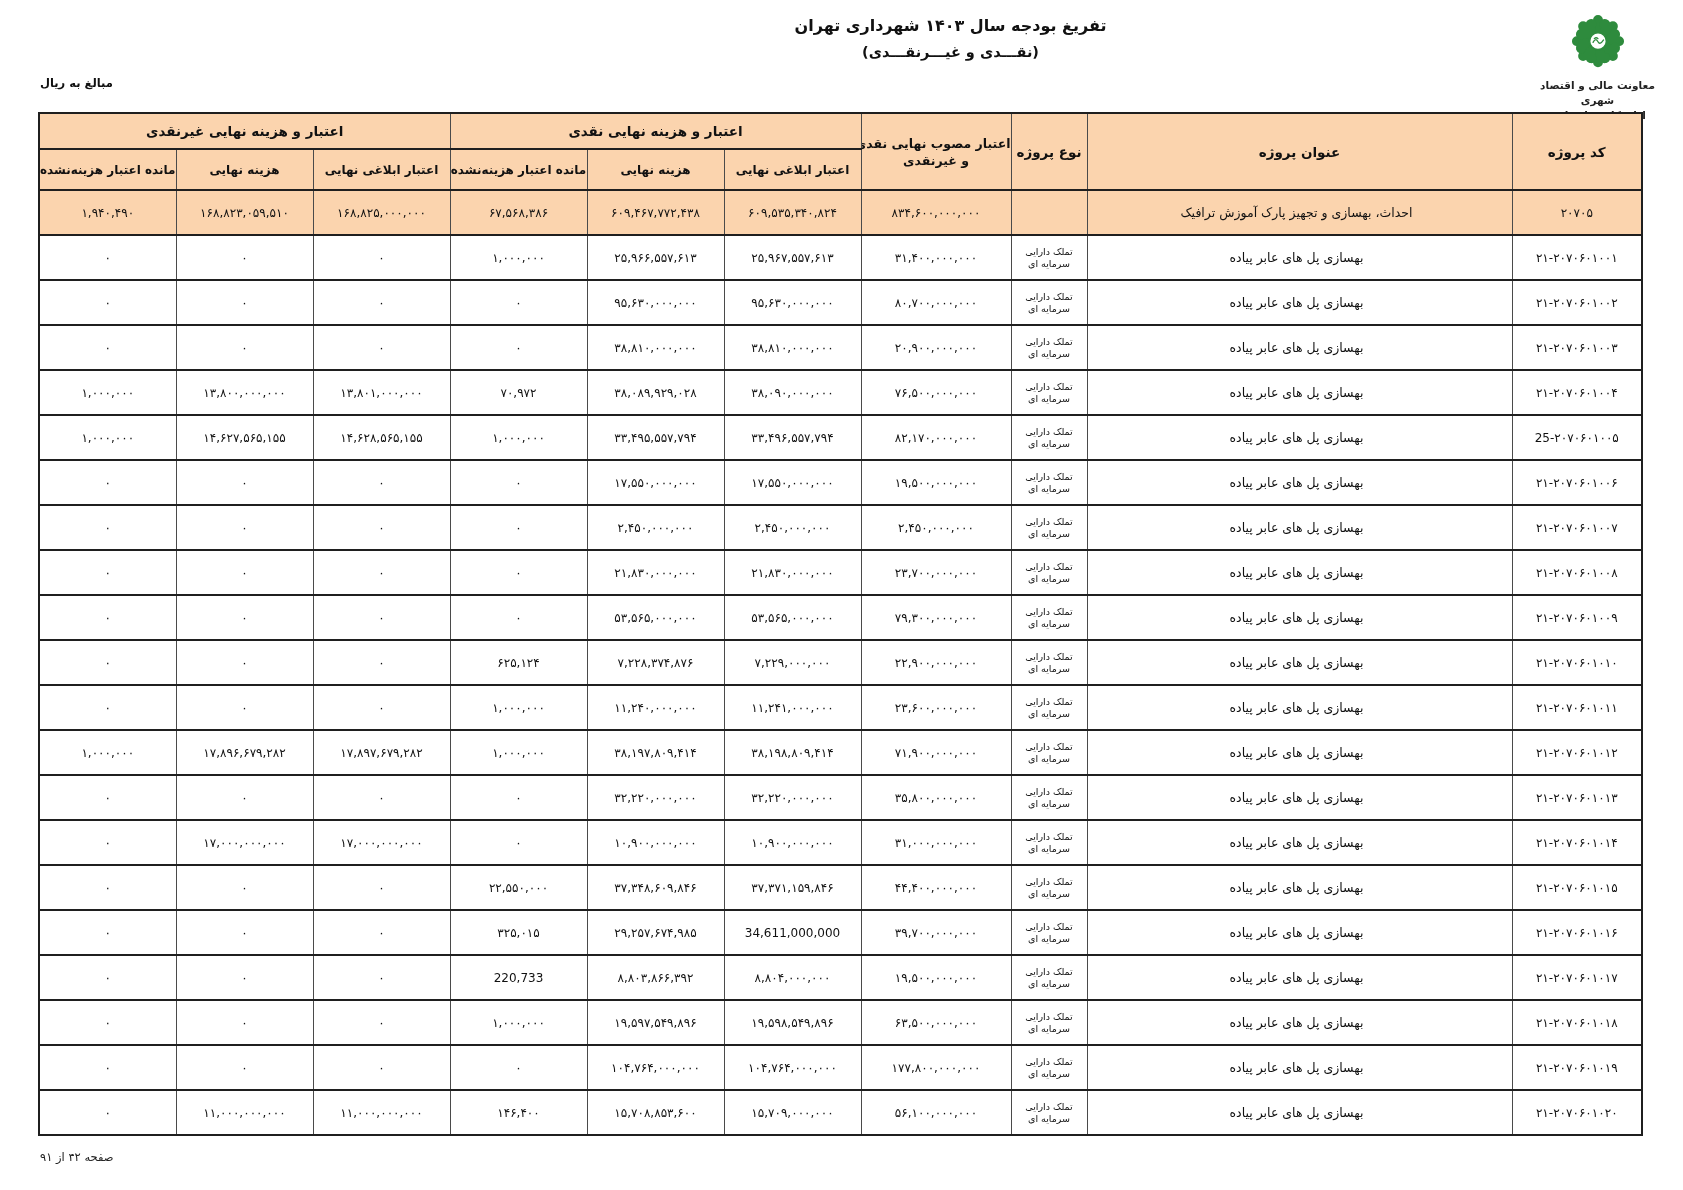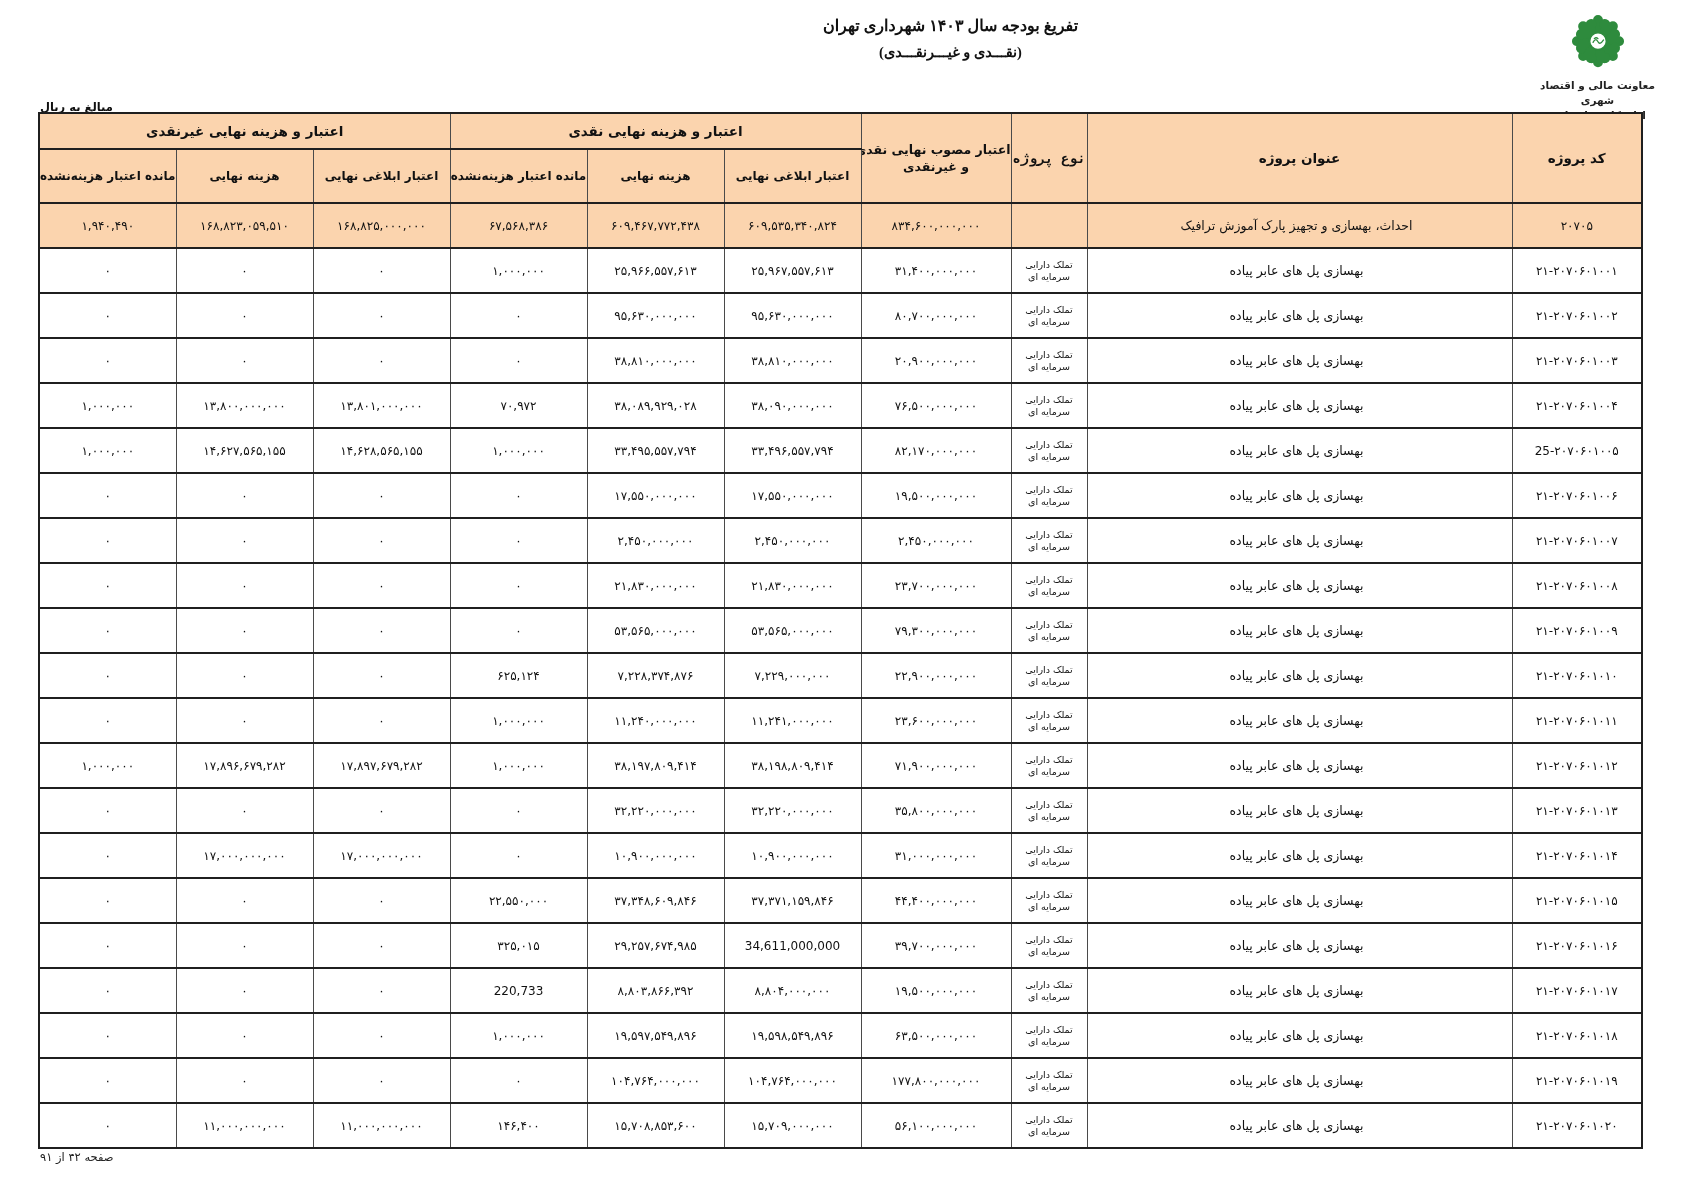--- a/index.html
+++ b/index.html
@@ -9,38 +9,38 @@
     color: var(--text, #111);
     width: 1683px; height: 1190px;
     position: relative;
     overflow: hidden;
   }
   .page { position:absolute; inset:0; direction: rtl; }
 
   
   .title-block {
     position:absolute; top:16px; left:258px; width:1385px;
-    text-align:center; font-weight:bold;font-family:Liberation Serif, serif;
+    text-align:center; font-weight:bold;
   }
   .title-line1 { font-size:16px; margin-bottom:9px; }
   .title-line2 { font-size:15.5px; margin-bottom:9px; }
   .title-line3 { font-size:14.5px; }
 
   
   .logo-block {
     position:absolute; top:12px; left:13px; width:145px; 
     text-align:center;
   }
   
   .logo-block { left:auto; right:13px; }
   .logo-svg { width:84px; height:62px; display:block; margin:0 auto 4px auto; }
   .org-line { font-size:10.5px; line-height:15px; color:#222;font-weight:bold; }
 
   .unit-note {
-    position:absolute; top:100px; right:auto; left:40px;
+    position:absolute; top:76px; right:auto; left:40px;
     font-size:11.5px; font-weight:bold;
   }
 
   
   table.budget {
     position:absolute; top:112px; right:40px;
     width:1603px;
     border-collapse:collapse; table-layout:fixed;
     direction:rtl;
   }
@@ -58,23 +58,23 @@
     text-align:center; vertical-align:middle;
     overflow:hidden;
   }
   table.budget { border:2px solid #1f1f1f; }
 
   thead th {
     background: var(--header-fill, #fbd4ae);
     font-weight:bold; font-size:12px; white-space:nowrap;
   }
   tr.group-row th { height:36px; font-size:13.5px; }
-  tr.sub-row th   { height:54px; }
+  tr.sub-row th   { height:41px; }
   th.h-big { font-size:13.5px; }
-  th.h-type { font-size:10.5px;font-family:Liberation Mono, monospace; }
+  th.h-type { font-size:10.5px; }
   .appr-l1, .appr-l2 { line-height:17px; font-size:12.5px; }
 
   tbody tr { height:45px; }
   tbody td { font-size:12px; background:#fff; }
   tbody tr.total-row td { background: var(--header-fill, #fbd4ae); }
 
   td.c-title-cell { text-align:right; padding-right:6px; font-size:12.5px; white-space:nowrap; }
   td.c-type-cell  { font-size:9.5px; line-height:12px; }
   td.c-code-cell  { font-size:12px; white-space:nowrap; }
   td.c-num-cell   { font-size:12px; white-space:nowrap; }

